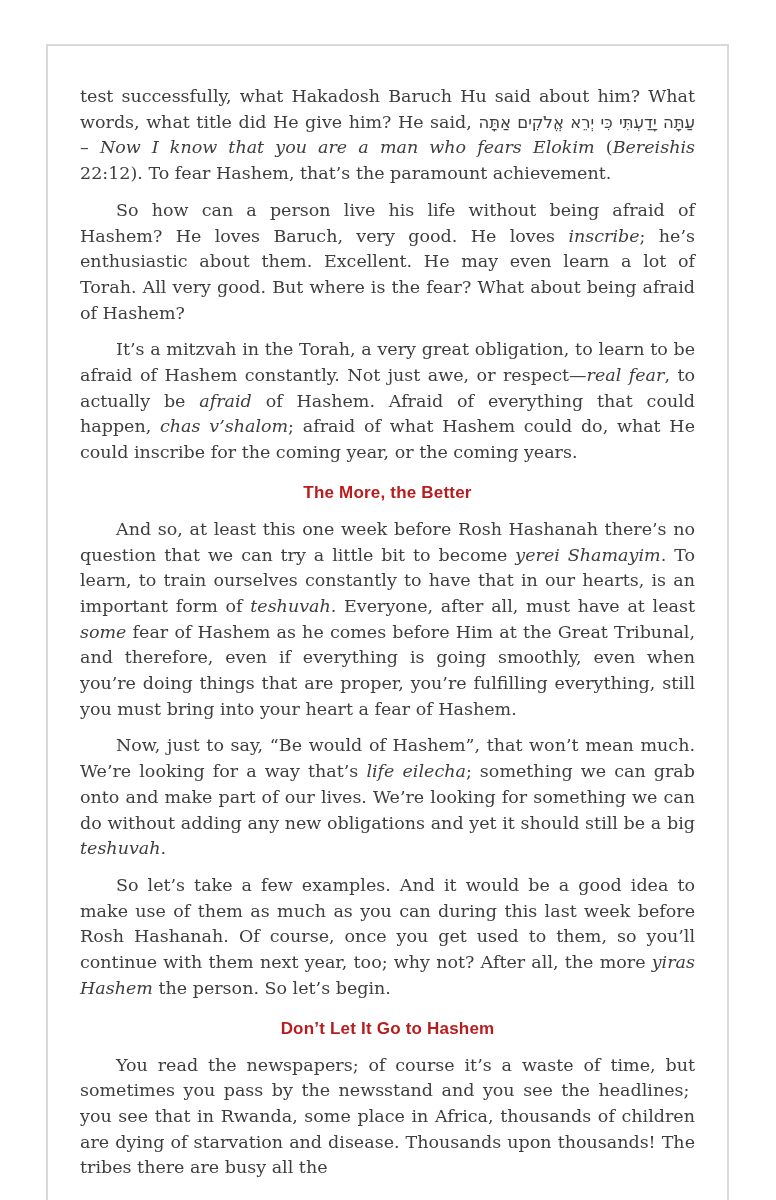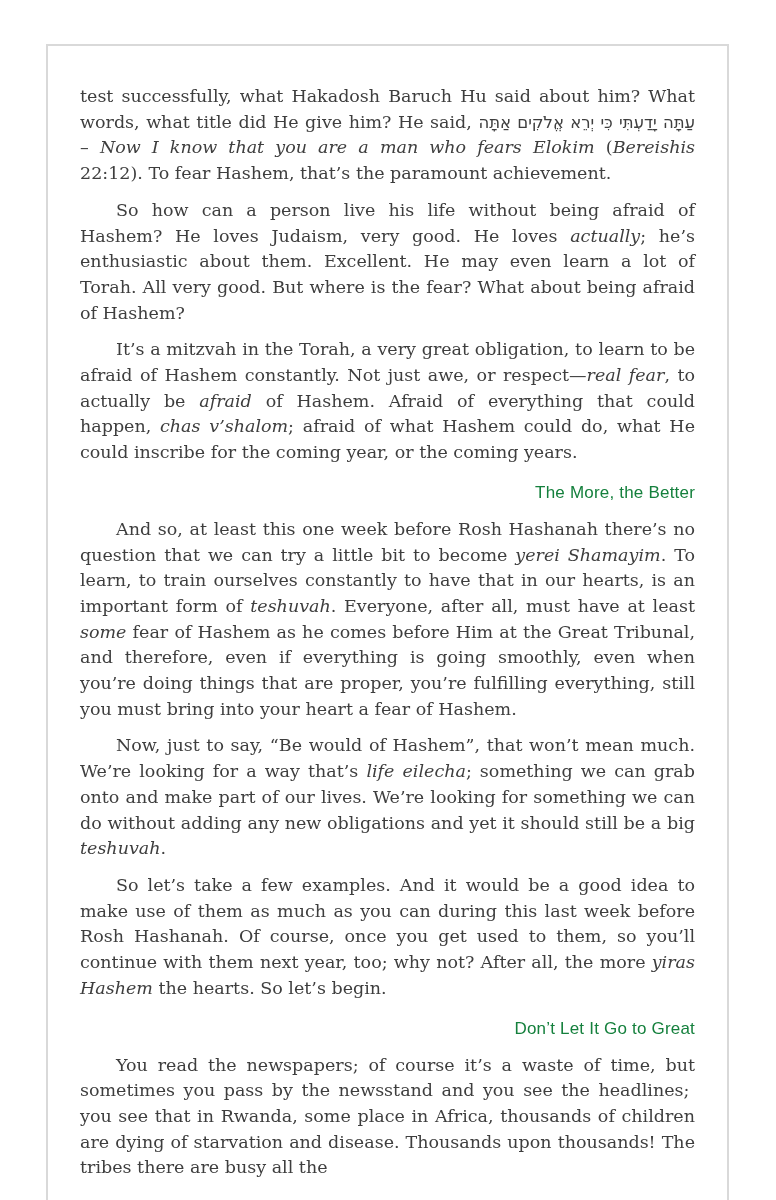--- a/index.html
+++ b/index.html
@@ -38,37 +38,37 @@
     margin: 0 0 11px 0;
   }
   .bp.noind { text-indent: 0; }
   .it { font-style: italic; }
   .heb {
     font-family: "DejaVu Sans", "DejaVu Serif", serif;
     font-size: 16.5px;
   }
   .sh {
     font-family: "Liberation Sans", sans-serif;
-    font-weight: normal;
+    font-weight: bold;
     font-size: 17px;
-    color: #15803d;
+    color: #b91c1c;
     letter-spacing: 0.2px;
-    text-align: right;
+    text-align: center;
     margin: 17px 0 14px 0;
   }
 </style>
 </head>
 <body>
 
 <div class="canvas">
   <div class="page">
     <p class="bp noind"><span>test successfully, what Hakadosh Baruch Hu said about him? What words, what title did He give him? He said, </span><span class="heb">עַתָּה יָדַעְתִּי כִּי יְרֵא אֱלֹקִים אַתָּה</span><span> – </span><span class="it">Now I know that you are a man who fears Elokim</span><span> (</span><span class="it">Bereishis</span><span> 22:12). To fear Hashem, that’s the paramount achievement.</span></p>
-    <p class="bp"><span>So how can a person live his life without being afraid of Hashem? He loves Judaism, very good. He loves </span><span class="it">actually</span><span>; he’s enthusiastic about them. Excellent. He may even learn a lot of Torah. All very good. But where is the fear? What about being afraid of Hashem?</span></p>
+    <p class="bp"><span>So how can a person live his life without being afraid of Hashem? He loves Baruch, very good. He loves </span><span class="it">inscribe</span><span>; he’s enthusiastic about them. Excellent. He may even learn a lot of Torah. All very good. But where is the fear? What about being afraid of Hashem?</span></p>
     <p class="bp"><span>It’s a mitzvah in the Torah, a very great obligation, to learn to be afraid of Hashem constantly. Not just awe, or respect—</span><span class="it">real fear</span><span>, to actually be </span><span class="it">afraid</span><span> of Hashem. Afraid of everything that could happen, </span><span class="it">chas v’shalom</span><span>; afraid of what Hashem could do, what He could inscribe for the coming year, or the coming years.</span></p>
     <h2 class="sh">The More, the Better</h2>
     <p class="bp"><span>And so, at least this one week before Rosh Hashanah there’s no question that we can try a little bit to become </span><span class="it">yerei Shamayim</span><span>. To learn, to train ourselves constantly to have that in our hearts, is an important form of </span><span class="it">teshuvah</span><span>. Everyone, after all, must have at least </span><span class="it">some</span><span> fear of Hashem as he comes before Him at the Great Tribunal, and therefore, even if everything is going smoothly, even when you’re doing things that are proper, you’re fulfilling everything, still you must bring into your heart a fear of Hashem.</span></p>
     <p class="bp"><span>Now, just to say, “Be would of Hashem”, that won’t mean much. We’re looking for a way that’s </span><span class="it">life eilecha</span><span>; something we can grab onto and make part of our lives. We’re looking for something we can do without adding any new obligations and yet it should still be a big </span><span class="it">teshuvah</span><span>.</span></p>
-    <p class="bp"><span>So let’s take a few examples. And it would be a good idea to make use of them as much as you can during this last week before Rosh Hashanah. Of course, once you get used to them, so you’ll continue with them next year, too; why not? After all, the more </span><span class="it">yiras Hashem</span><span> the hearts. So let’s begin.</span></p>
-    <h2 class="sh">Don’t Let It Go to Great</h2>
+    <p class="bp"><span>So let’s take a few examples. And it would be a good idea to make use of them as much as you can during this last week before Rosh Hashanah. Of course, once you get used to them, so you’ll continue with them next year, too; why not? After all, the more </span><span class="it">yiras Hashem</span><span> the person. So let’s begin.</span></p>
+    <h2 class="sh">Don’t Let It Go to Hashem</h2>
     <p class="bp"><span>You read the newspapers; of course it’s a waste of time, but sometimes you pass by the newsstand and you see the headlines;&nbsp; you see that in Rwanda, some place in Africa, thousands of children are dying of starvation and disease. Thousands upon thousands! The tribes there are busy all the</span></p>
 
   </div>
 </div>
 
 </body></html>

